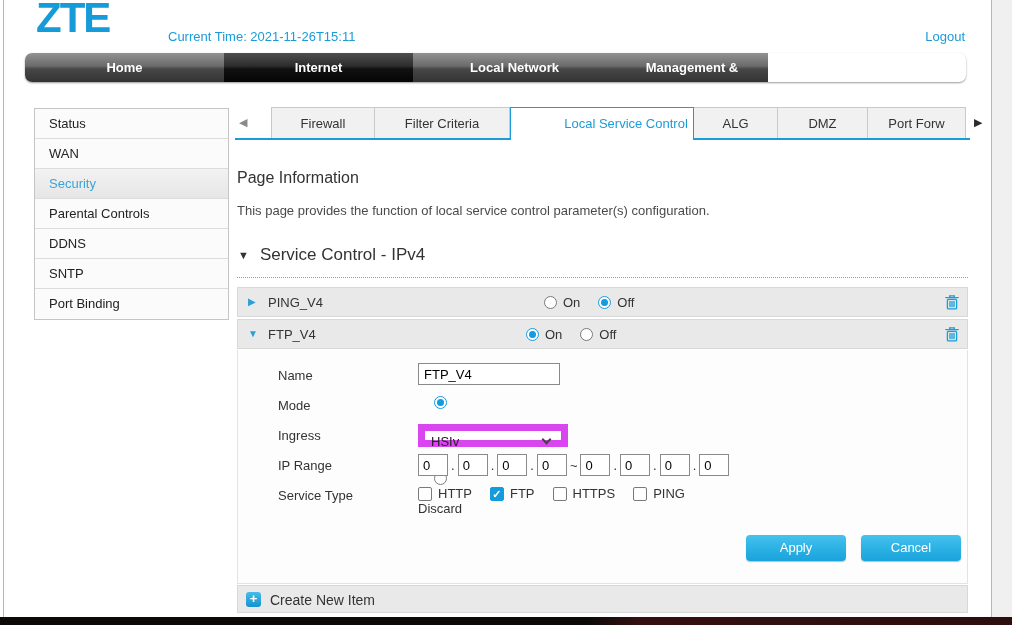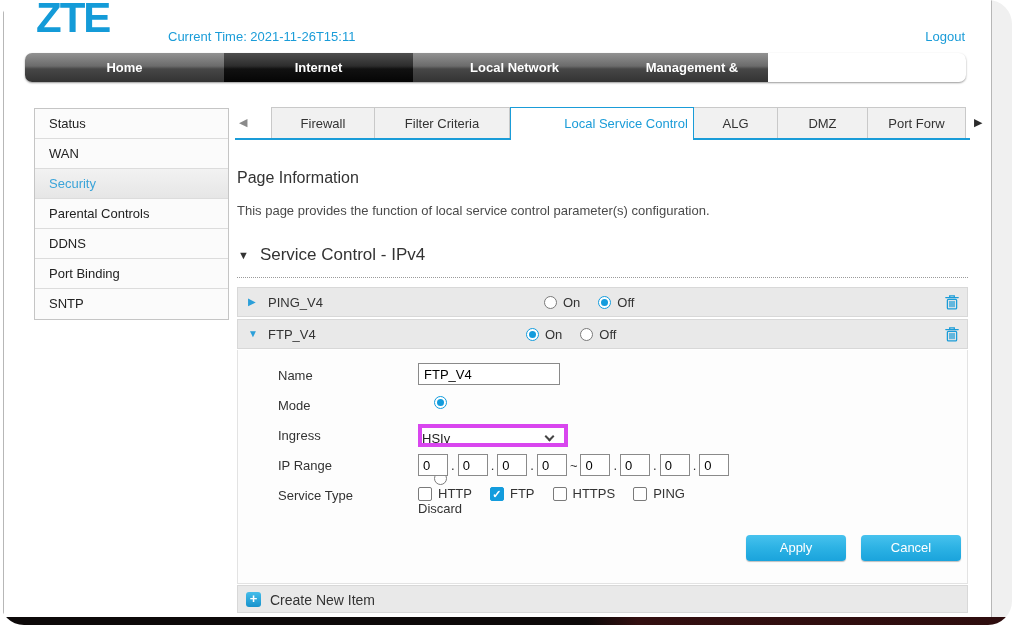--- a/index.html
+++ b/index.html
@@ -1,17 +1,17 @@
 <!DOCTYPE html>
 <html><head>
 <meta charset="utf-8">
 <style>
   * { margin:0; padding:0; box-sizing:border-box; }
   body { font-family:"Liberation Sans", sans-serif; background:#fff; }
-  .screen { position:relative; width:1012px; height:625px; background:#fff; overflow:hidden;border-radius:24px; }
+  .screen { position:relative; width:1012px; height:625px; background:#fff; overflow:hidden; }
 
   
   .edge-left { position:absolute; left:3px; top:0; width:1px; height:617px; background:#b7b7b7; }
   .edge-right-line { position:absolute; left:991px; top:0; width:1px; height:617px; background:#b7b7b7; }
   .edge-right-strip { position:absolute; left:992px; top:0; width:20px; height:617px; background:#f0f0f0; }
   .bottom-bar { position:absolute; left:0; top:617px; width:1012px; height:8px;
                 background:linear-gradient(90deg,#0d0909 0%,#0d0909 58%,#330f10 63%,#2e0d0e 100%); }
 
   
   .logo { position:absolute; left:36px; top:-6px; font-size:42px; font-weight:bold;
@@ -88,22 +88,22 @@
   .form-panel { position:absolute; left:237px; top:350px; width:731px; height:234px; background:#fdfdfd;
                 border-left:1px solid #e3e3e3; border-right:1px solid #e3e3e3; border-bottom:1px solid #e3e3e3; }
   .f-label { position:absolute; left:40px; font-size:13px; color:#333; }
   .f-row-name .f-label { top:18px; } .f-row-mode .f-label { top:48px; }
   .f-row-ingress .f-label { top:78px; } .f-row-ip .f-label { top:108px; }
   .f-row-service .f-label { top:138px; }
   .txt-input { position:absolute; left:180px; top:13px; width:142px; height:22px; border:1px solid #8a8a8a;
                font-size:13px; font-family:"Liberation Sans",sans-serif; padding:0 5px; background:#fff; }
   .mode-group { position:absolute; left:180px; top:46px; display:flex; align-items:center; gap:16px;flex-direction:column; }
   .gap14 { width:6px; }
-  .select { position:absolute; left:180px; top:74px; width:150px; height:23px; border:4px solid #d946ef;
-            background:#fff; font-size:13px; color:#222; line-height:21px; cursor:pointer; }
+  .select { position:absolute; left:180px; top:74px; width:150px; height:23px; border:7px solid #d946ef;
+            background:#fff; font-size:13px; color:#222; line-height:21px; padding-left:6px; cursor:pointer; }
   .select .chev { position:absolute; right:11px; top:5px; width:7px; height:7px;
                   border-right:2px solid #444; border-bottom:2px solid #444; transform:rotate(45deg); }
   .ip-group { position:absolute; left:180px; top:104px; display:flex; align-items:center; gap:3px; }
   .ip-input { width:30px; height:22px; border:1px solid #8a8a8a; font-size:13px; padding-left:4px;
               font-family:"Liberation Sans",sans-serif; background:#fff; }
   .sep { font-size:13px; color:#333; }
   .service-group { position:absolute; left:180px; top:136px; display:flex; align-items:center; gap:6px; }
   .svc-gap { width:6px; }
 
   .btn { position:absolute; top:185px; width:100px; height:26px; border-radius:4px; color:#fff;
@@ -140,22 +140,22 @@
     <div class="nav-item">Local Network</div>
     <div class="nav-item">Management &amp; Diagnosis</div>
   </div>
 
   <div class="sidebar">
     <div class="side-item">Status</div>
     <div class="side-item">WAN</div>
     <div class="side-item active">Security</div>
     <div class="side-item">Parental Controls</div>
     <div class="side-item">DDNS</div>
+    <div class="side-item">SNTP</div>
     <div class="side-item">Port Binding</div>
-    <div class="side-item">SNTP</div>
   </div>
 
   <div class="tabrow">
     <div class="blue-line"></div>
     <div class="tab-scroll-left">◀</div>
     <div class="tabs">
       <div class="tab">Firewall</div>
       <div class="tab">Filter Criteria</div>
       <div class="tab active">Local Service Control</div>
       <div class="tab">ALG</div>

